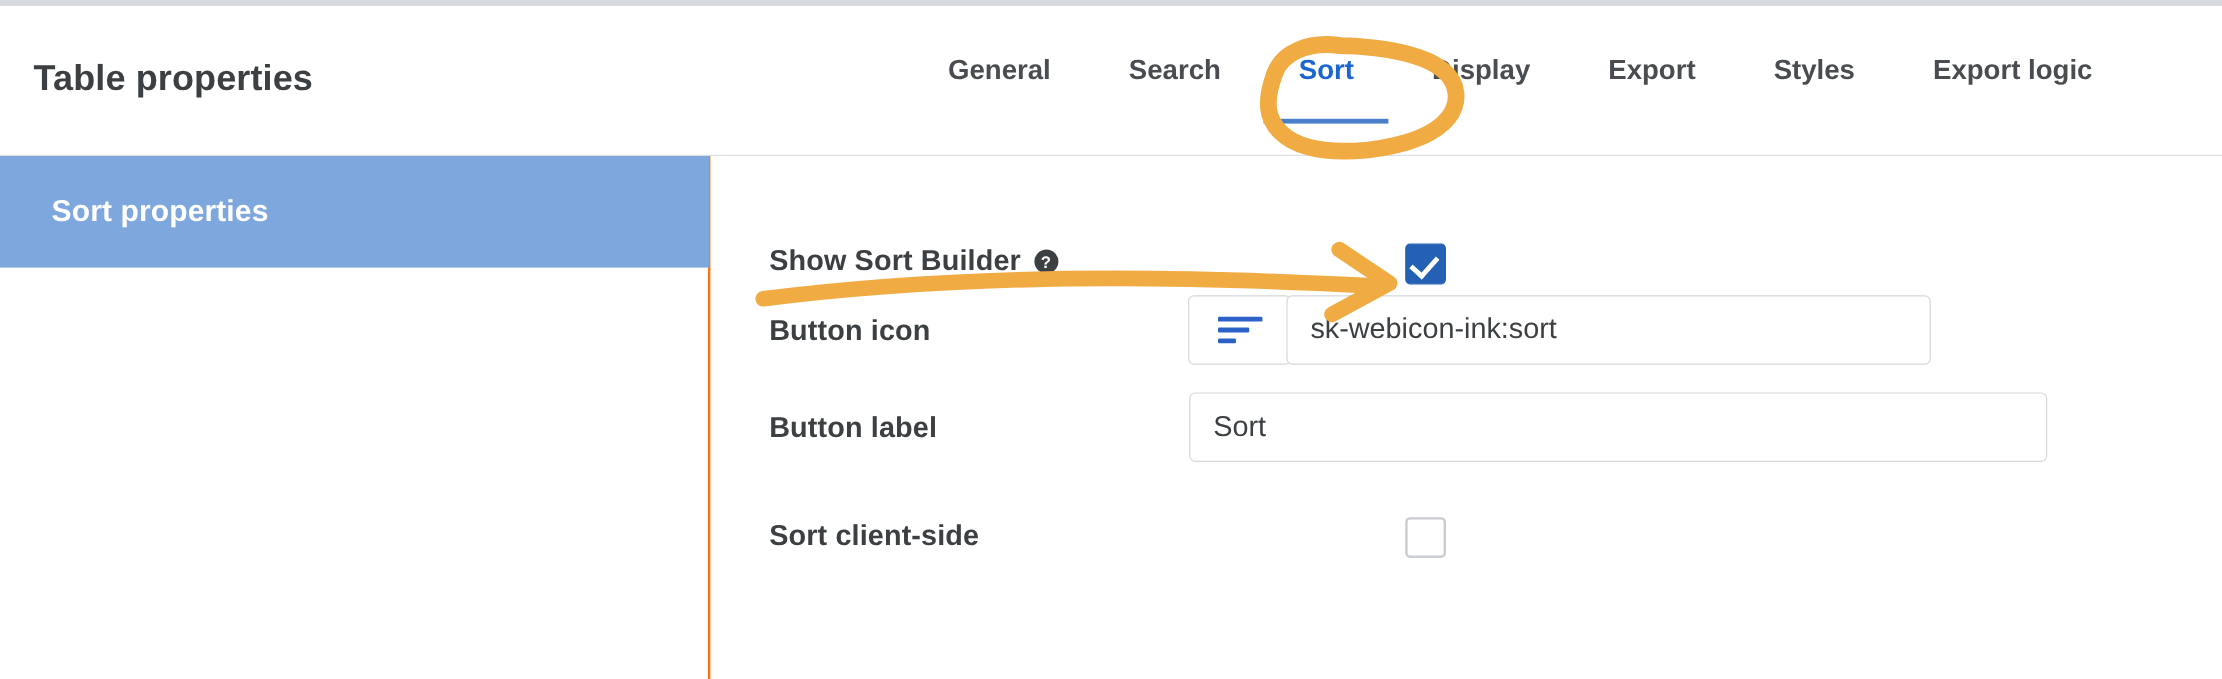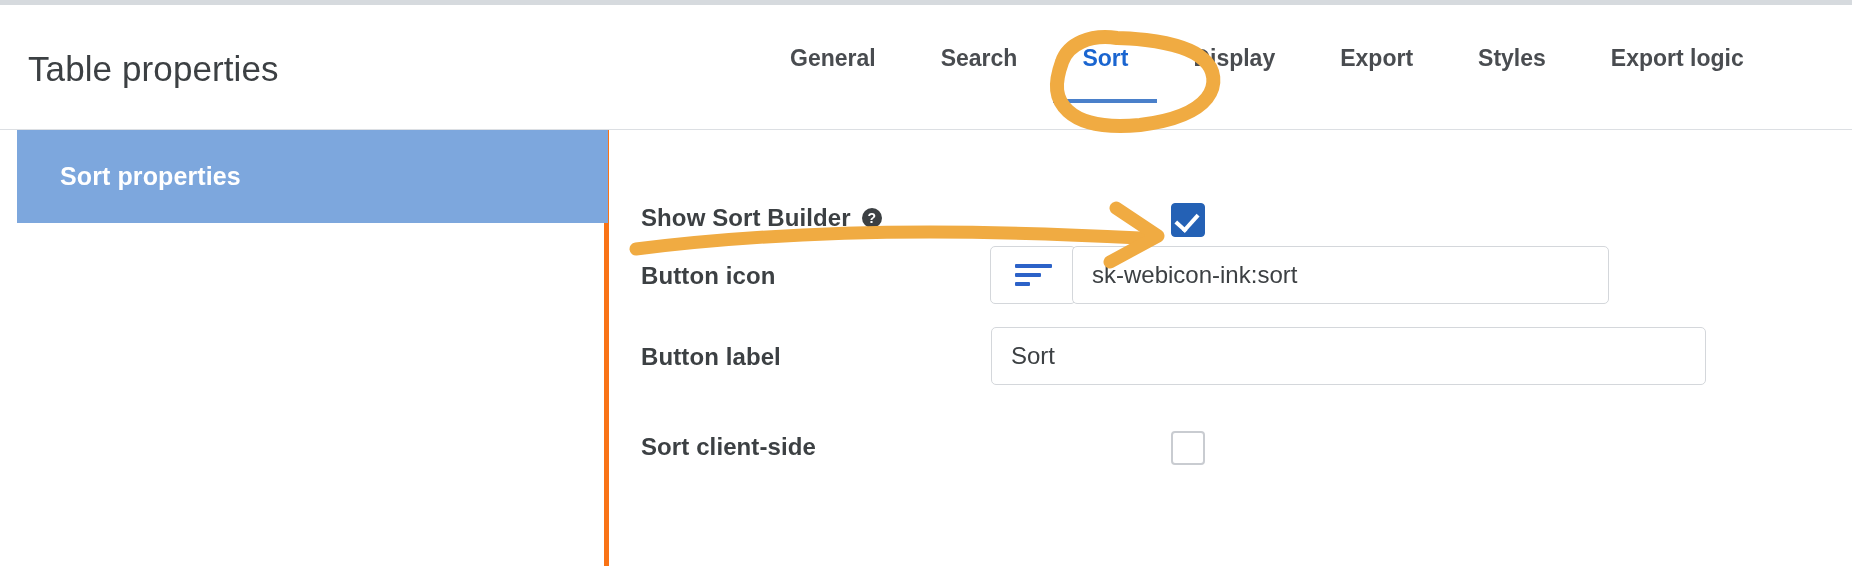--- a/index.html
+++ b/index.html
@@ -36,22 +36,22 @@
     width: 1852px;
     height: 125px;
     background: #ffffff;
     border-bottom: 1px solid #dcdfe3;
     box-sizing: border-box;
   }
   .page-title {
     position: absolute;
     left: 28px;
     top: 44px;
-    font-size: 35px;
-    font-weight: 400;
+    font-size: 30px;
+    font-weight: 700;
     color: #3c4043;
     letter-spacing: 0.1px;
     white-space: nowrap;
   }
 
   
   .tabs {
     position: absolute;
     left: 790px;
     top: 38px;
@@ -86,25 +86,25 @@
   
   .body-area {
     position: absolute;
     top: 130px; left: 0;
     width: 1852px;
     height: 436px;
     background: #ffffff;
   }
   .sidebar {
     position: absolute;
-    left: 17px; top: 0;
+    left: 0; top: 0;
     width: 592px;
     height: 436px;
     background: #ffffff;
-    border-right: 5px solid #f97316;
+    border-right: 2px solid #f97316;
     box-sizing: border-box;
   }
   .sidebar-item {
     position: absolute;
     left: 0; top: 0;
     width: 591px;
     height: 93px;
     background: #7da7dd;
     display: flex;
     align-items: center;

